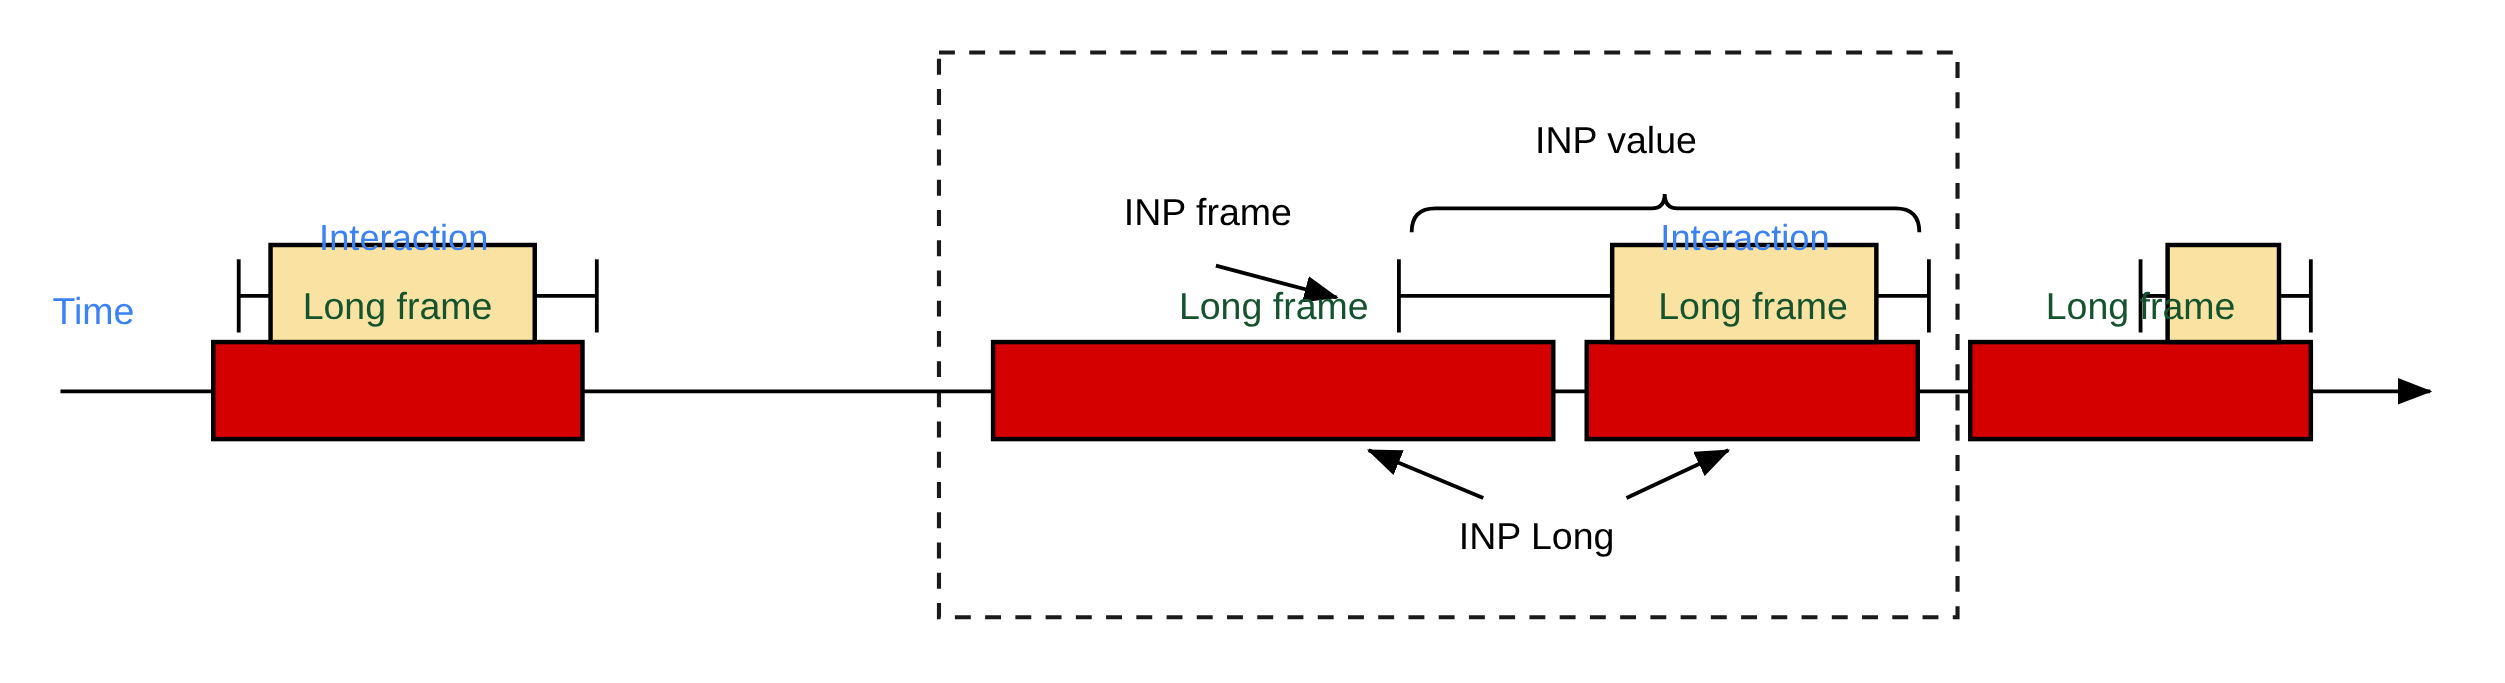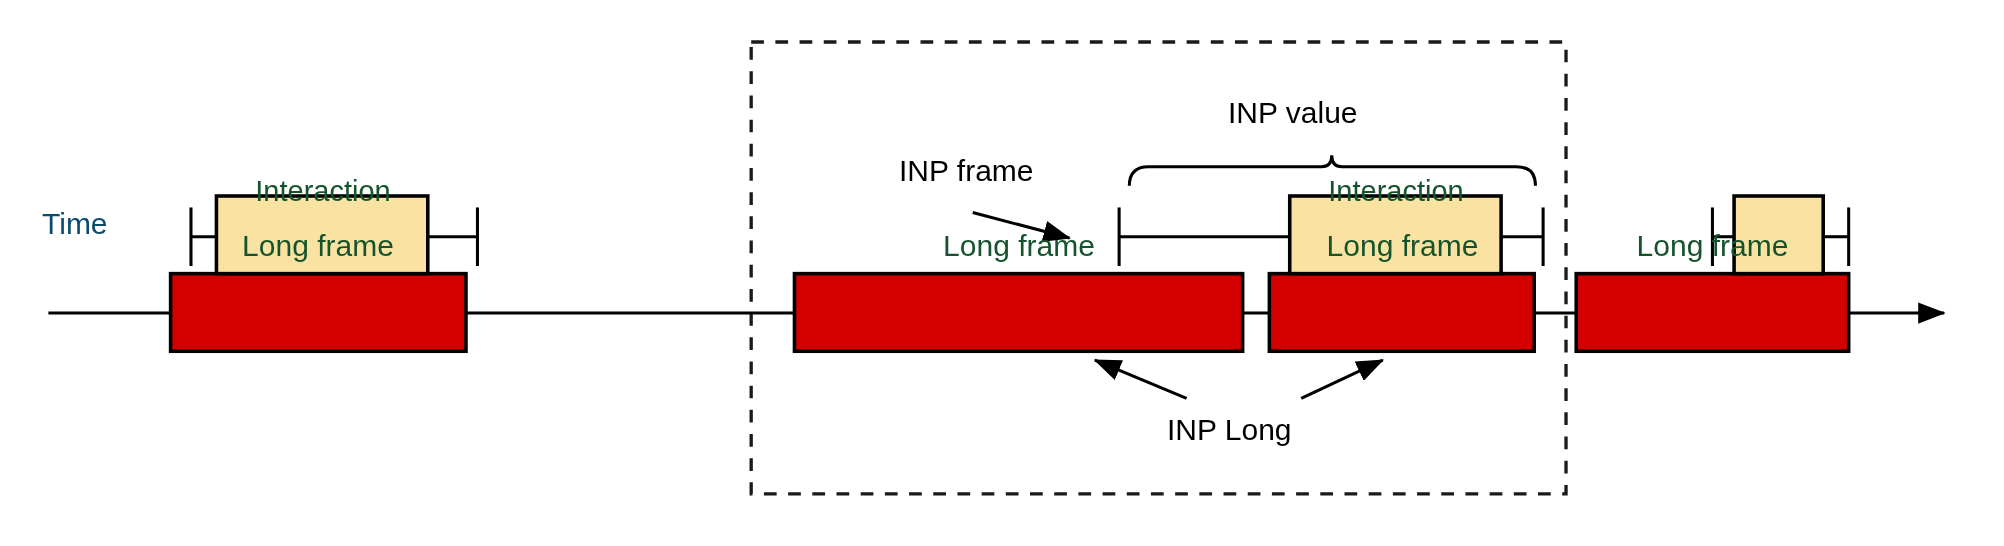--- a/index.html
+++ b/index.html
@@ -30,31 +30,32 @@
     color: #000000;
     font-family: "Liberation Sans", sans-serif;
     line-height: 1;
   }
   .frame-label {
     color: #14532d;
     font-size: 30px;
     text-align: center;
   }
   .inter-label {
-    color: #14532d;
+    color: #3b82f6;
     font-size: 29px;
     text-align: center;
   }
   .annot-label {
     color: #000000;
     font-size: 30px;
   }
   .axis-label {
-    color: #0c4a6e;
+    color: #3b82f6;
     font-size: 30px;
+    margin-top: 26px;
   }
 </style>
 </head>
 <body>
 
 <div id="stage">
 
   <svg id="diagram-svg" viewBox="0 0 1574 429" preserveAspectRatio="none">
 
     <defs>

